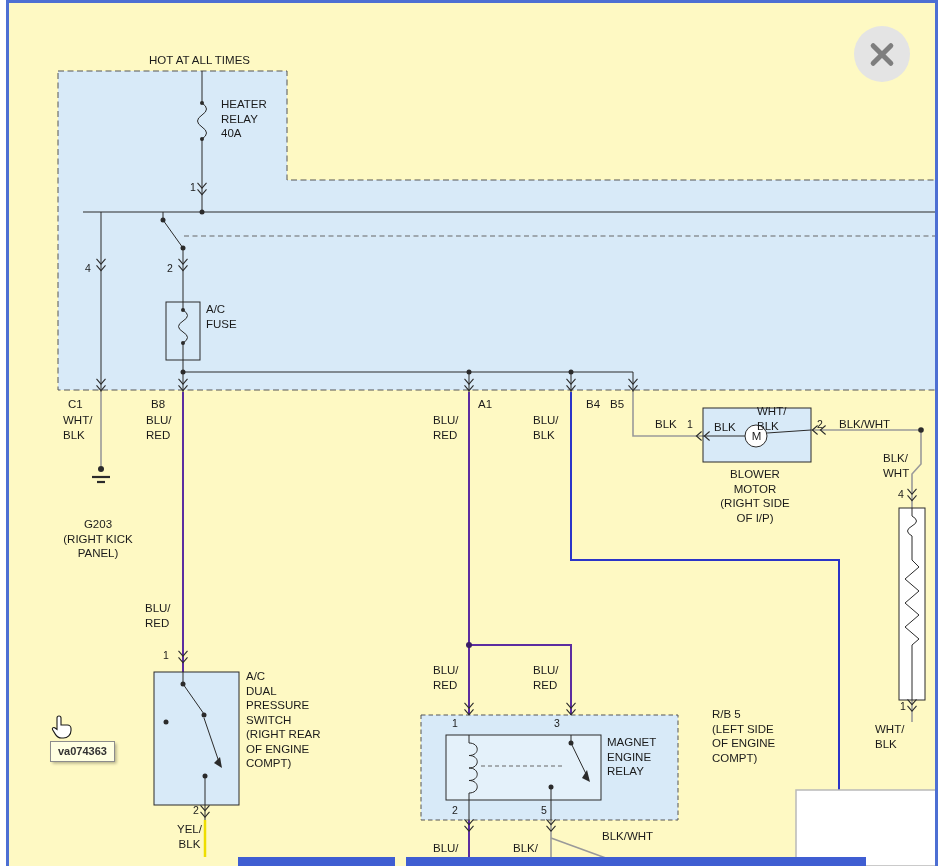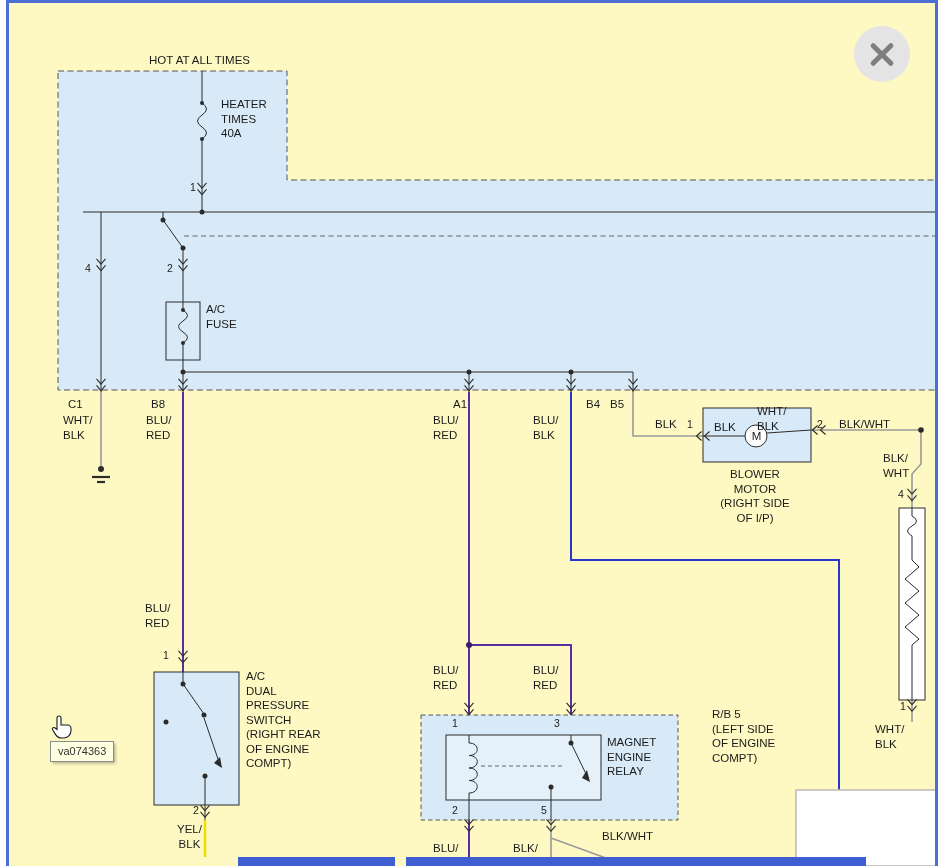--- a/index.html
+++ b/index.html
@@ -13,21 +13,21 @@
   #edge-top{left:0;top:0;width:938px;height:3px;}
   #edge-left{left:0;top:0;width:3px;height:866px;}
   #scrollbar{left:929px;top:0;width:9px;height:866px;background:#4d6fd3;}
   .bbar{position:absolute;top:857px;height:9px;background:#3f5ed2;}
   #close-btn{position:absolute;left:848px;top:26px;width:56px;height:56px;border-radius:50%;
              background:#e4e4e4;cursor:pointer;}
   .xbar{position:absolute;left:13px;top:25.5px;width:30px;height:5px;border-radius:2.5px;background:#7e7e7e;}
   .xbar.a{transform:rotate(45deg);}
   .xbar.b{transform:rotate(-45deg);}
   #tooltip{position:absolute;left:44px;top:741px;background:#ffffe1;border:1px solid #8c8c8c;
-           box-shadow:1.5px 1.5px 3px rgba(0,0,0,.3);font-size:11px;padding:3px 7px 4px;color:#333;}
+           box-shadow:1.5px 1.5px 3px rgba(0,0,0,.3);font-size:11px;padding:3px 7px 4px;color:#333;font-weight:bold;}
   #cursor{position:absolute;left:42px;top:714px;}
 </style>
 </head>
 <body>
 
 <div id="stage">
 
   <svg id="wiring-svg" width="938" height="866" viewBox="0 0 938 866">
     <defs>
       <path id="chv" d="M-4.5,-2.6 L0,2.6 L4.5,-2.6" fill="none" stroke="#2b2b2b" stroke-width="1.1"></path>
@@ -183,42 +183,45 @@
         <use href="#chv" x="906" y="708.5"></use>
       <use href="#chvl" x="693" y="436"></use>
         <use href="#chvl" x="701" y="436"></use>
       <use href="#chvl" x="809" y="430"></use>
         <use href="#chvl" x="817" y="430"></use>
     </g>
   </svg>
 
   <div class="lbl" style="left:143px;top:53px;">HOT AT ALL TIMES</div>
   <div class="lbl" style="left:215px;top:97px;">HEATER
-TIMES
+RELAY
 40A</div>
   <div class="lbl pin" style="left:184px;top:180px;">1</div>
   <div class="lbl pin" style="left:79px;top:261px;">4</div>
   <div class="lbl pin" style="left:161px;top:261px;">2</div>
   <div class="lbl" style="left:200px;top:302px;">A/C
 FUSE</div>
 
   <div class="lbl" style="left:62px;top:397px;">C1</div>
   <div class="lbl" style="left:57px;top:413px;">WHT/
 BLK</div>
   <div class="lbl" style="left:145px;top:397px;">B8</div>
   <div class="lbl" style="left:140px;top:413px;">BLU/
 RED</div>
-  <div class="lbl" style="left:447px;top:397px;">A1</div>
+  <div class="lbl" style="left:472px;top:397px;">A1</div>
   <div class="lbl" style="left:427px;top:413px;">BLU/
 RED</div>
   <div class="lbl" style="left:536px;top:397px;padding-left:44px;">B4</div>
   <div class="lbl" style="left:527px;top:413px;">BLU/
 BLK</div>
   <div class="lbl" style="left:604px;top:397px;text-align:center;">B5</div>
 
+  <div class="lbl ctr" style="left:42px;top:517px;width:100px;">G203
+(RIGHT KICK
+PANEL)</div>
   <div class="lbl" style="left:139px;top:601px;">BLU/
 RED</div>
 
   <div class="lbl pin" style="left:157px;top:648px;">1</div>
   <div class="lbl" style="left:240px;top:669px;">A/C
 DUAL
 PRESSURE
 SWITCH
 (RIGHT REAR
 OF ENGINE

